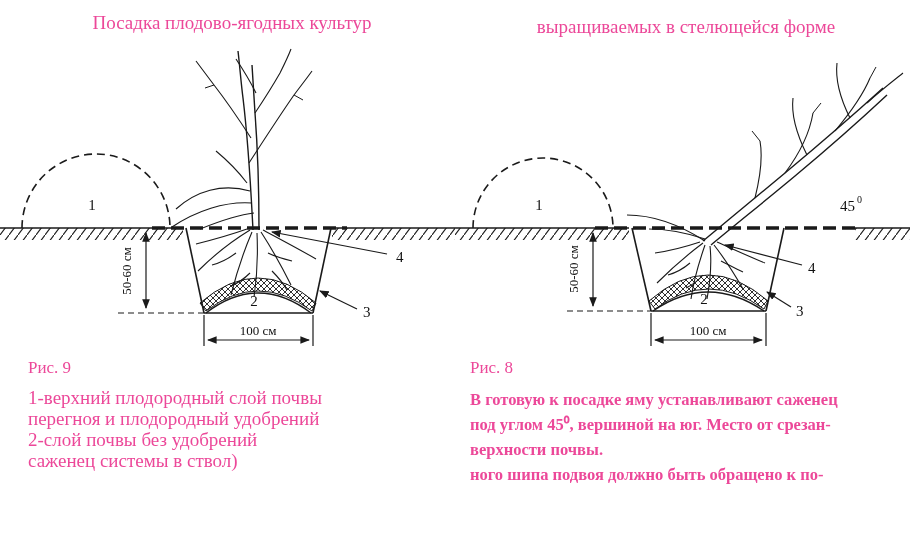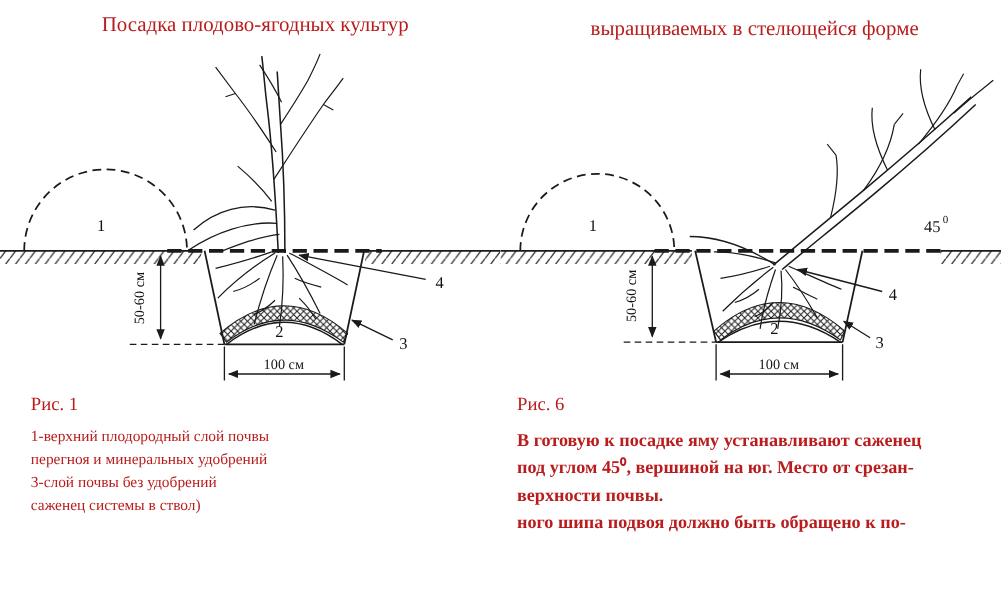--- a/index.html
+++ b/index.html
@@ -1,41 +1,41 @@
 <!DOCTYPE html>
 <html><head>
 <meta charset="utf-8">
 <style>
   html,body{margin:0;padding:0;background:#fff;}
   .page{
     position:relative;
     width:910px;height:538px;
     background:#ffffff;
     font-family:"Liberation Serif", serif;
-    color:#b91c1c;
+    color:#ec4899;
     overflow:hidden;
   }
   .title{
     position:absolute;
     font-size:19px;
     text-align:center;
     line-height:30px;
   }
   .title-left{left:22px;top:8px;width:420px;}
   .title-right{left:466px;top:12px;width:440px;}
   .fig{position:absolute;top:43px;width:455px;height:322px;}
   .fig1{left:0;}
   .fig2{left:455px;}
   svg text{font-family:"Liberation Serif", serif;fill:#111;}
   .diag{stroke:#1a1a1a;fill:none;}
   .cap{position:absolute;top:358px;}
   .cap-left{left:28px;width:430px;}
   .cap-right{left:470px;width:438px;}
   .cap-title{font-size:17px;margin-bottom:9px;}
-  .legend-line{font-size:14px;line-height:21px;}
+  .legend-line{font-size:19px;line-height:21px;}
   .body-line{font-size:16.5px;line-height:25px;font-weight:bold;}
 </style>
 </head>
 <body>
 
 <div class="page">
 
   <div class="title title-left">Посадка плодово-ягодных культур</div>
 
   <div class="title title-right">
@@ -205,31 +205,31 @@
     <text x="253" y="292" font-size="13" text-anchor="middle">100 см</text>
 
     <line x1="347" y1="222" x2="270" y2="202" class="diag" stroke-width="1.2" marker-end="url(#arr2)"></line>
     <text x="353" y="230" font-size="15">4</text>
 
     <line x1="336" y1="264" x2="312" y2="249" class="diag" stroke-width="1.2" marker-end="url(#arr2)"></line>
     <text x="341" y="273" font-size="15">3</text>
   </svg>
 
   <div class="cap cap-left">
-    <div class="cap-title">Рис. 1</div>
+    <div class="cap-title">Рис. 9</div>
     <div>
       <div class="legend-line">1-верхний плодородный слой почвы</div>
-      <div class="legend-line">перегноя и минеральных удобрений</div>
-      <div class="legend-line">3-слой почвы без удобрений</div>
+      <div class="legend-line">перегноя и плодородный удобрений</div>
+      <div class="legend-line">2-слой почвы без удобрений</div>
       <div class="legend-line">саженец системы в ствол)</div>
     </div>
   </div>
 
   <div class="cap cap-right">
-    <div class="cap-title">Рис. 6</div>
+    <div class="cap-title">Рис. 8</div>
     <div>
       <div class="body-line">В готовую к посадке яму устанавливают саженец</div>
       <div class="body-line">под углом 45⁰, вершиной на юг. Место от срезан-</div>
       <div class="body-line">верхности почвы.</div>
       <div class="body-line">ного шипа подвоя должно быть обращено к по-</div>
     </div>
   </div>
 
 </div>
 

